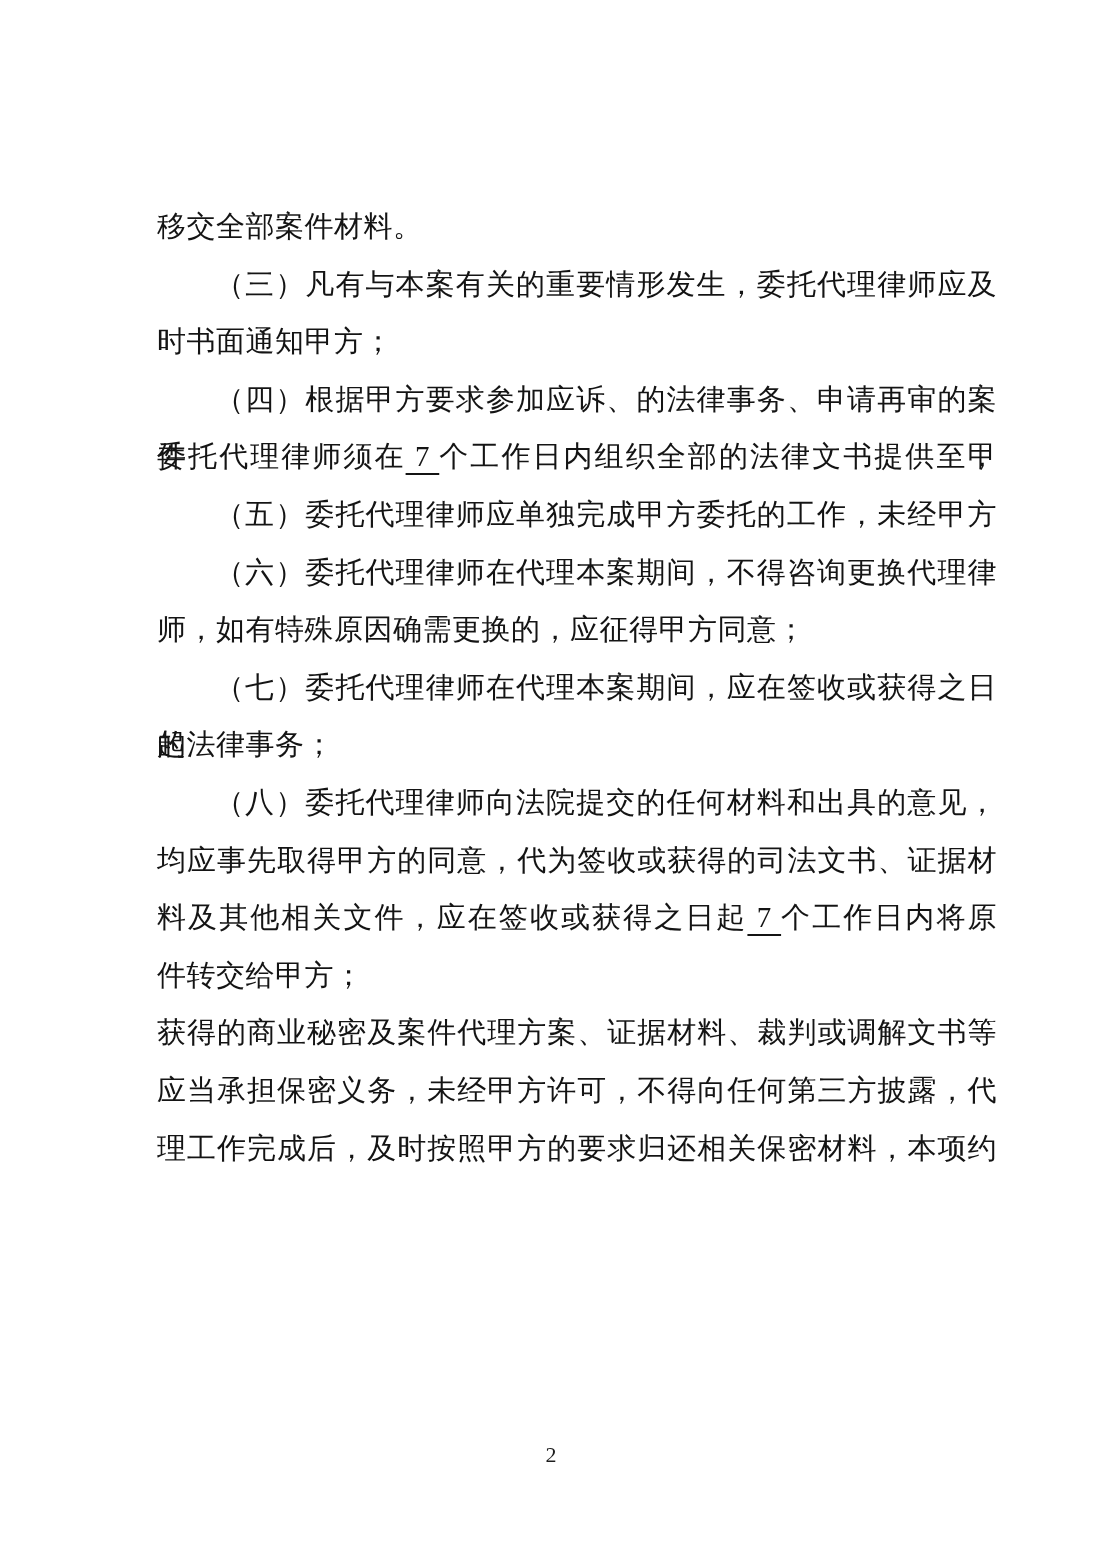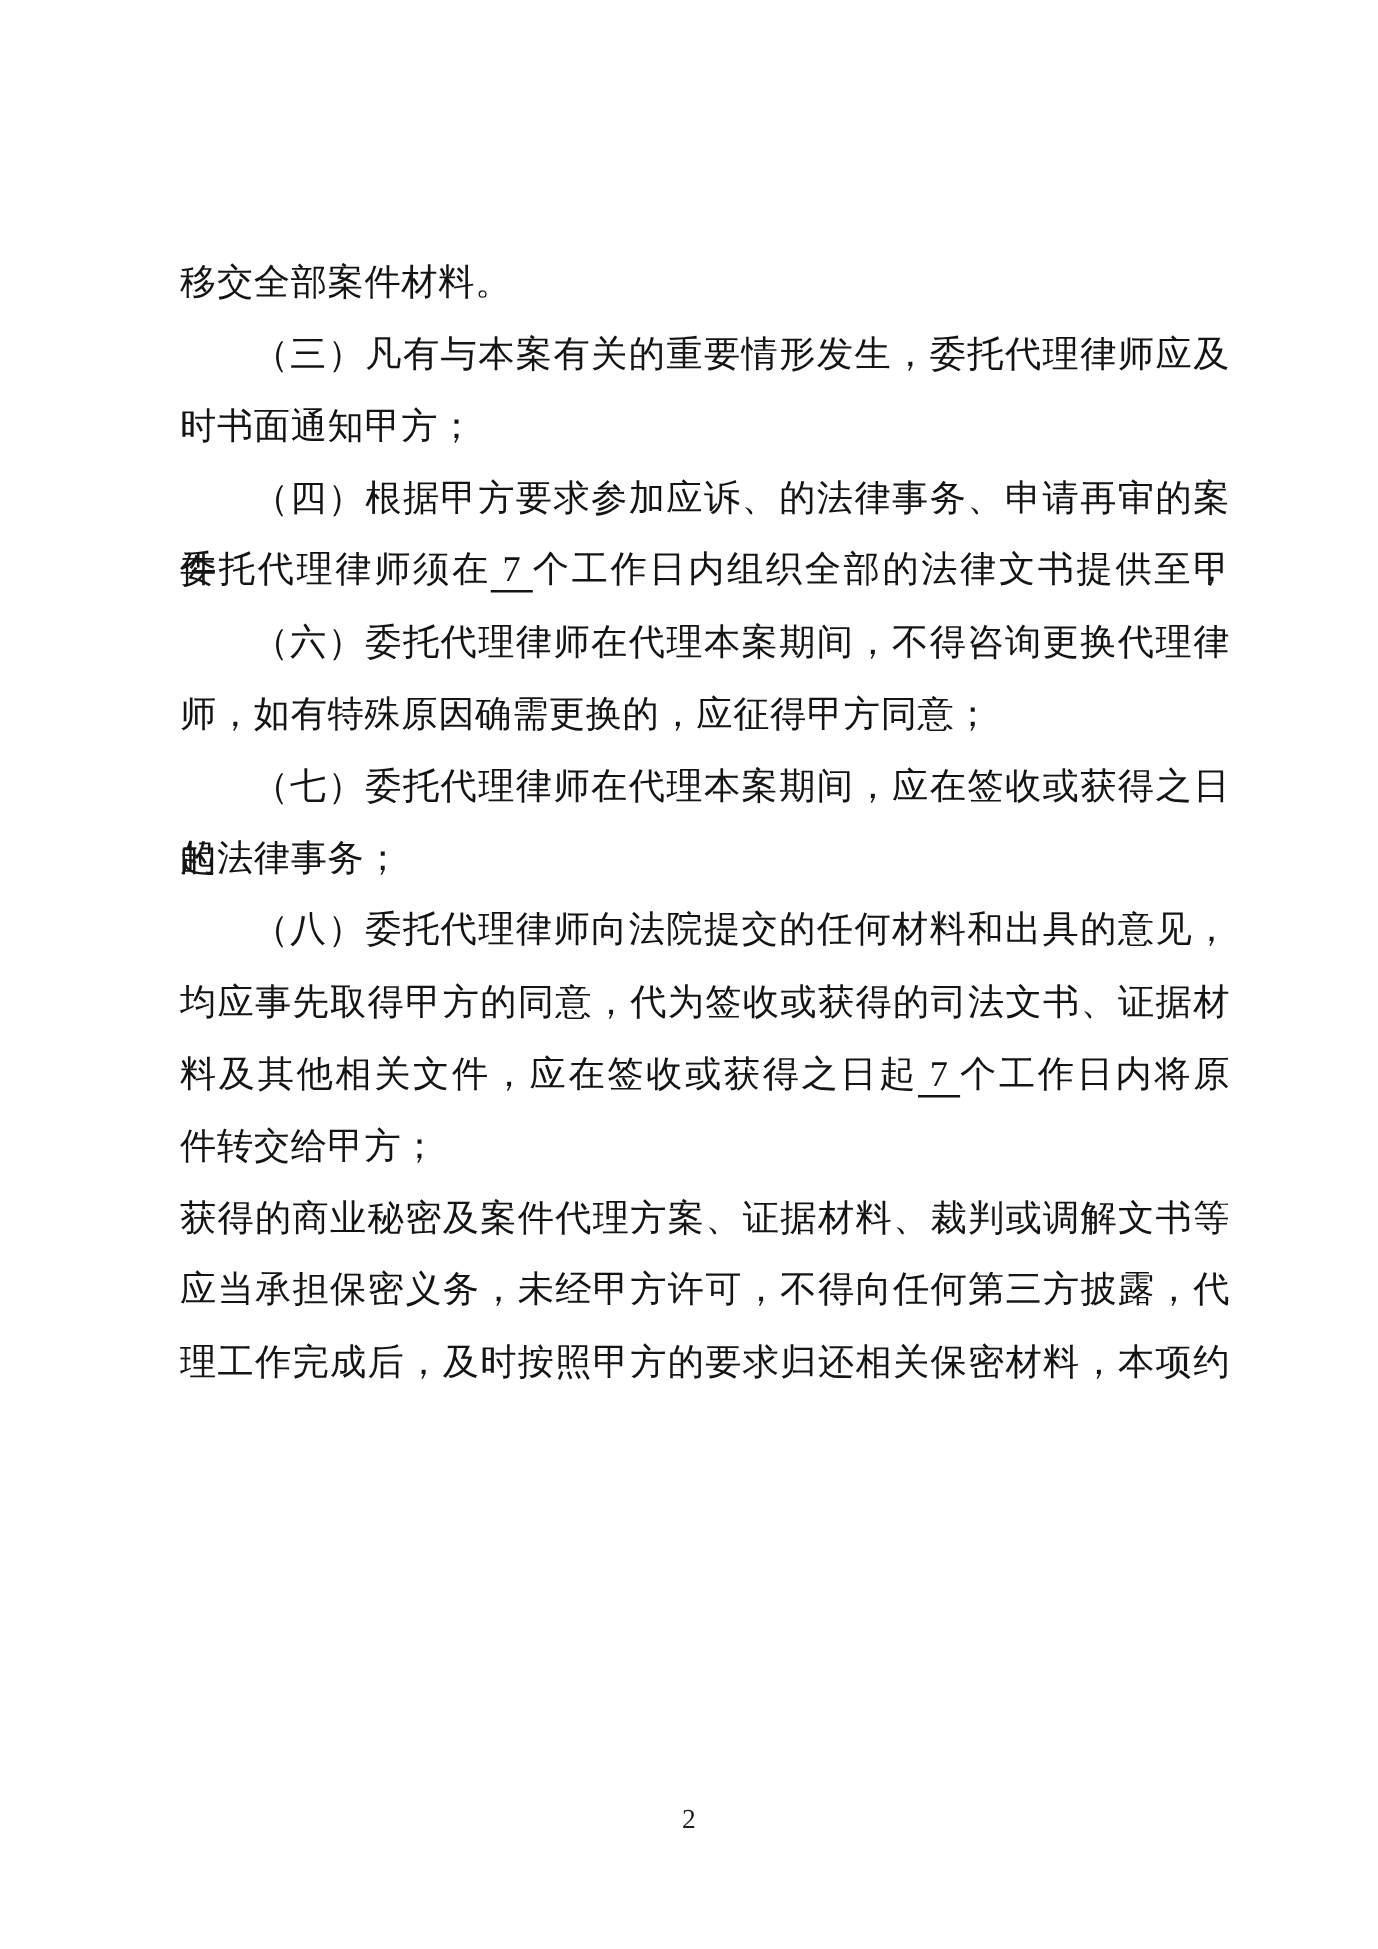--- a/index.html
+++ b/index.html
@@ -11,21 +11,21 @@
     position: relative;
     width: 1102px;
     height: 1559px;
     background: #ffffff;
     font-family: "Liberation Serif", "DejaVu Serif", serif;
     color: #141414;
     overflow: hidden;
   }
   .doc-body {
     position: absolute;
-    left: 144px;
+    left: 157px;
     top: 198px;
     width: 840px;
     font-family: Liberation Serif, serif;
   }
   .line {
     font-size: 29px;
     line-height: 57.6px;
     height: 57.6px;
     text-align: justify;          
     text-align-last: left;
@@ -59,20 +59,21 @@
 <body>
 
 <div class="page">
   <div class="doc-body">
 
   <div class="line"><span>移交全部案件材料。</span></div>
       <div class="line indent fill"><span>（三）凡有与本案有关的重要情形发生，委托代理律师应及</span></div>
       <div class="line"><span>时书面通知甲方；</span></div>
       <div class="line indent fill"><span>（四）根据甲方要求参加应诉、的法律事务、申请再审的案件，</span></div>
       <div class="line fill"><span>委托代理律师须在</span><span class="u"> 7 </span><span>个工作日内组织全部的法律文书提供至甲</span></div>
+      <div class="line indent fill"><span>（五）委托代理律师应单独完成甲方委托的工作，未经甲方</span></div>
       <div class="line indent fill"><span>（六）委托代理律师在代理本案期间，不得咨询更换代理律</span></div>
       <div class="line"><span>师，如有特殊原因确需更换的，应征得甲方同意；</span></div>
       <div class="line indent fill"><span>（七）委托代理律师在代理本案期间，应在签收或获得之日起</span></div>
       <div class="line"><span>的法律事务；</span></div>
       <div class="line indent fill"><span>（八）委托代理律师向法院提交的任何材料和出具的意见，</span></div>
       <div class="line fill"><span>均应事先取得甲方的同意，代为签收或获得的司法文书、证据材</span></div>
       <div class="line fill"><span>料及其他相关文件，应在签收或获得之日起</span><span class="u"> 7 </span><span>个工作日内将原</span></div>
       <div class="line"><span>件转交给甲方；</span></div>
       <div class="line fill"><span>获得的商业秘密及案件代理方案、证据材料、裁判或调解文书等</span></div>
       <div class="line fill"><span>应当承担保密义务，未经甲方许可，不得向任何第三方披露，代</span></div>

